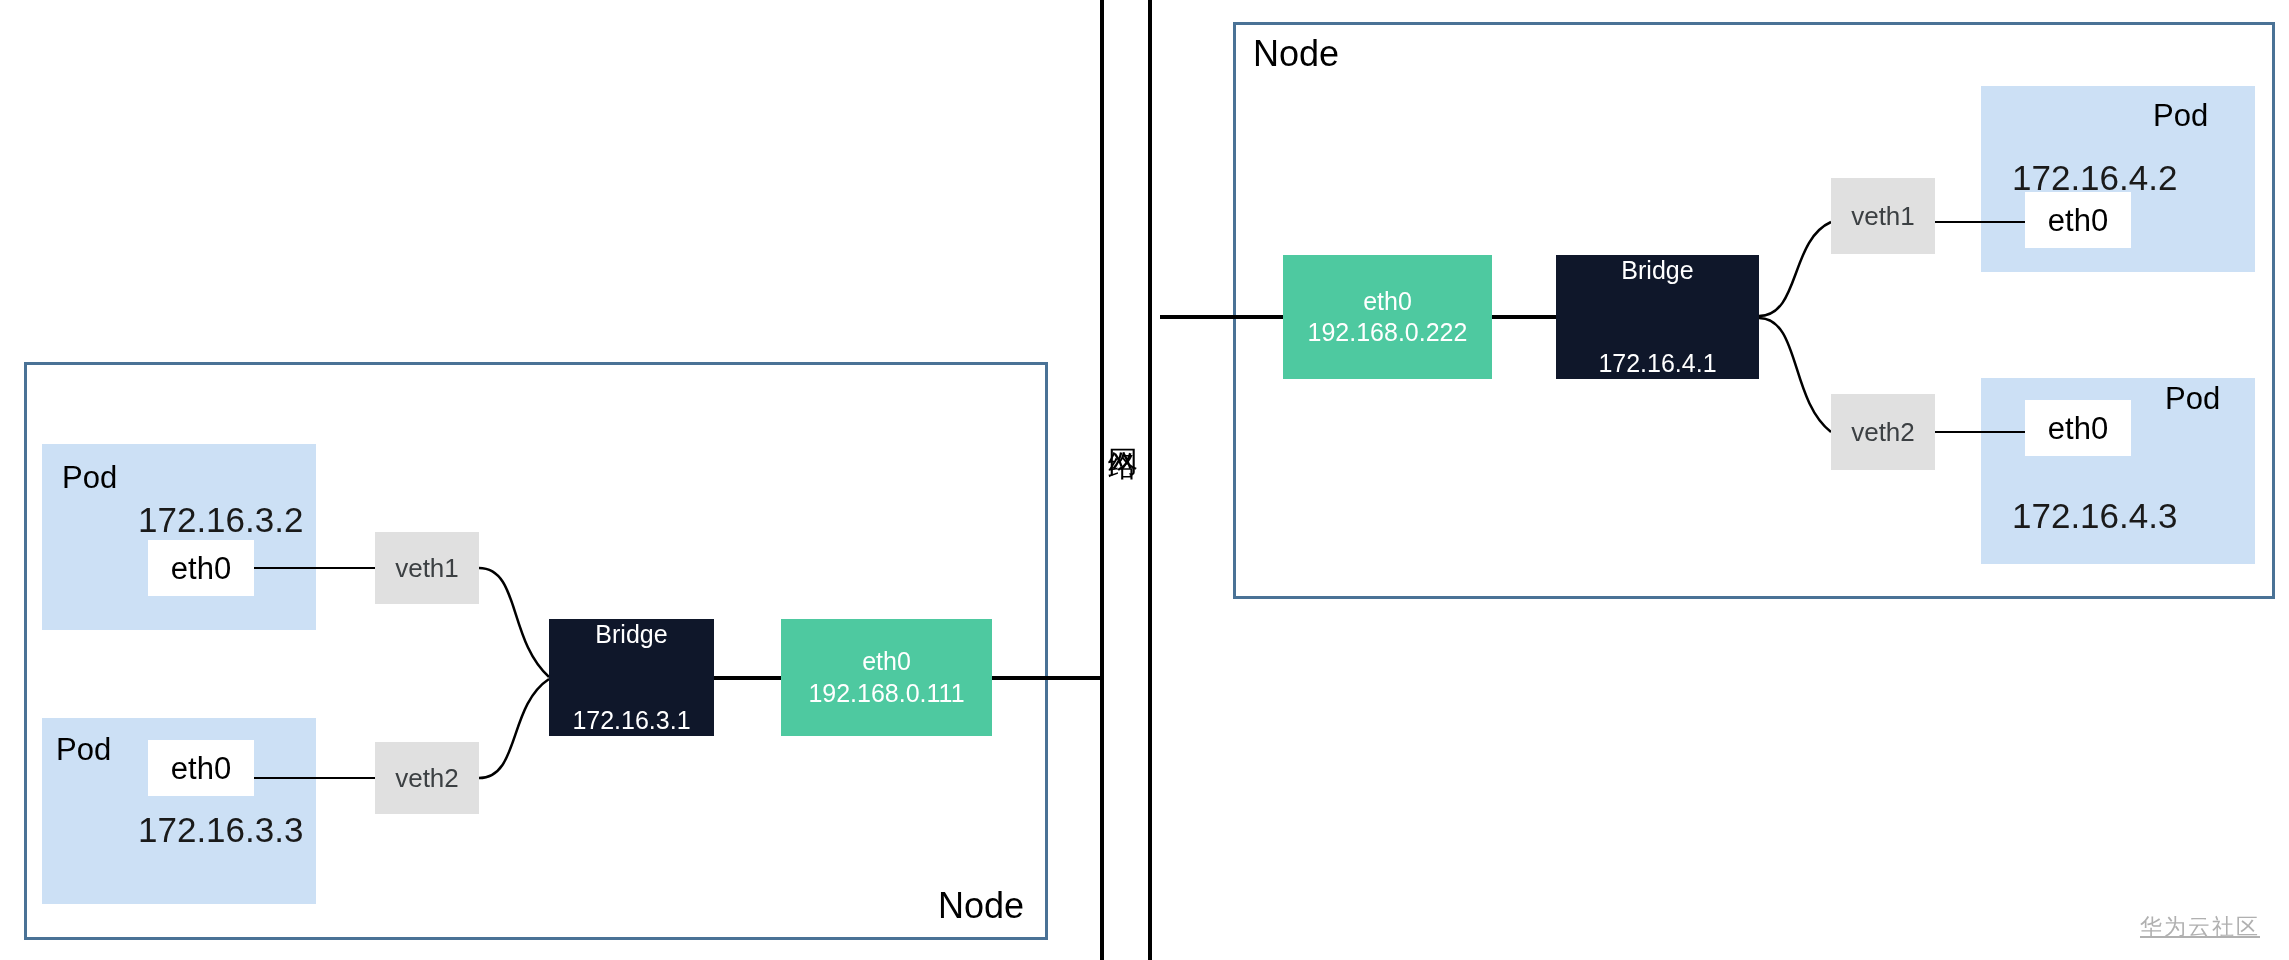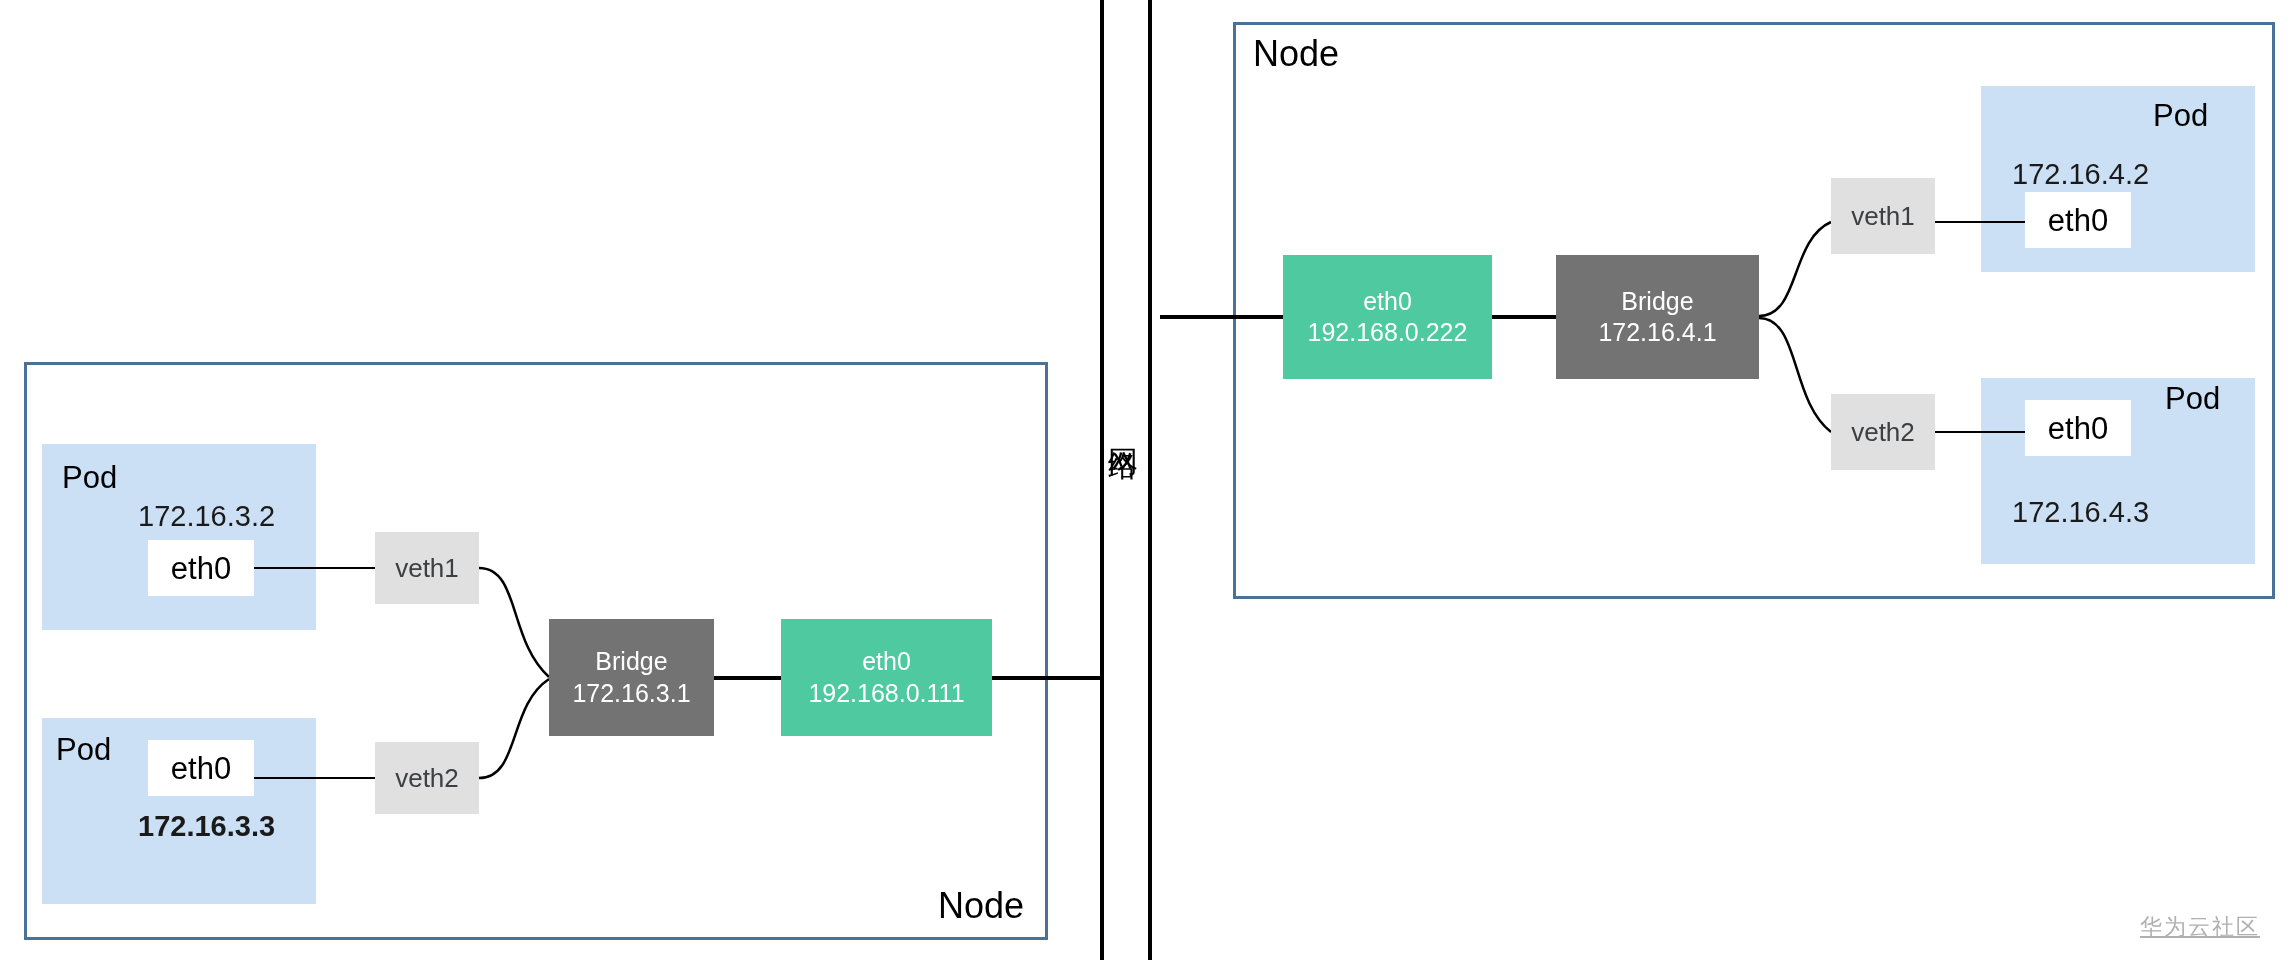--- a/index.html
+++ b/index.html
@@ -41,21 +41,21 @@
   }
   .pod-label {
     position: absolute;
     font-size: 31px;
     color: #000000;
     white-space: nowrap;
     line-height: 1;
   }
   .pod-ip {
     position: absolute;
-    font-size: 29px;
+    font-size: 35px;
     color: #1a1a1a;
     white-space: nowrap;
     line-height: 1;
   }
 
   
   .eth-chip {
     background: #ffffff;
     display: flex;
     align-items: center;
@@ -71,25 +71,25 @@
     display: flex;
     align-items: center;
     justify-content: center;
     font-size: 26px;
     color: #3c4043;
     line-height: 1;
   }
 
   
   .bridge-chip {
-    background: #737373;
+    background: #0f172a;
     display: flex;
     flex-direction: column;
     align-items: center;
-    justify-content: center;
+    justify-content: space-between;
     color: #ffffff;
     font-size: 25px;
     line-height: 1.25;
   }
 
   
   .nic-chip {
     background: #4ec9a0;
     display: flex;
     flex-direction: column;
@@ -167,21 +167,21 @@
   <div class="node-label" style="left:938px; top:888px;">Node</div>
 
   <div class="abs pod-box" style="left:42px; top:444px; width:274px; height:186px;"></div>
   <div class="pod-label" style="left:62px; top:462px;">Pod</div>
   <div class="pod-ip" style="left:138px; top:502px;">172.16.3.2</div>
   <div class="abs eth-chip" style="left:148px; top:540px; width:106px; height:56px;">eth0</div>
 
   <div class="abs pod-box" style="left:42px; top:718px; width:274px; height:186px;"></div>
   <div class="pod-label" style="left:56px; top:734px;">Pod</div>
   <div class="abs eth-chip" style="left:148px; top:740px; width:106px; height:56px;">eth0</div>
-  <div class="pod-ip" style="left:138px; top:812px;font-weight:bold;">172.16.3.3</div>
+  <div class="pod-ip" style="left:138px; top:812px;">172.16.3.3</div>
 
   <div class="abs veth-chip" style="left:375px; top:532px; width:104px; height:72px;">veth1</div>
   <div class="abs veth-chip" style="left:375px; top:742px; width:104px; height:72px;">veth2</div>
 
   <div class="abs wire-h" style="left:254px; top:567px; width:121px;"></div>
   <div class="abs wire-h" style="left:254px; top:777px; width:121px;"></div>
 
   <div class="abs bridge-chip" style="left:549px; top:619px; width:165px; height:117px;">
     <span>Bridge</span>
     <span>172.16.3.1</span>

